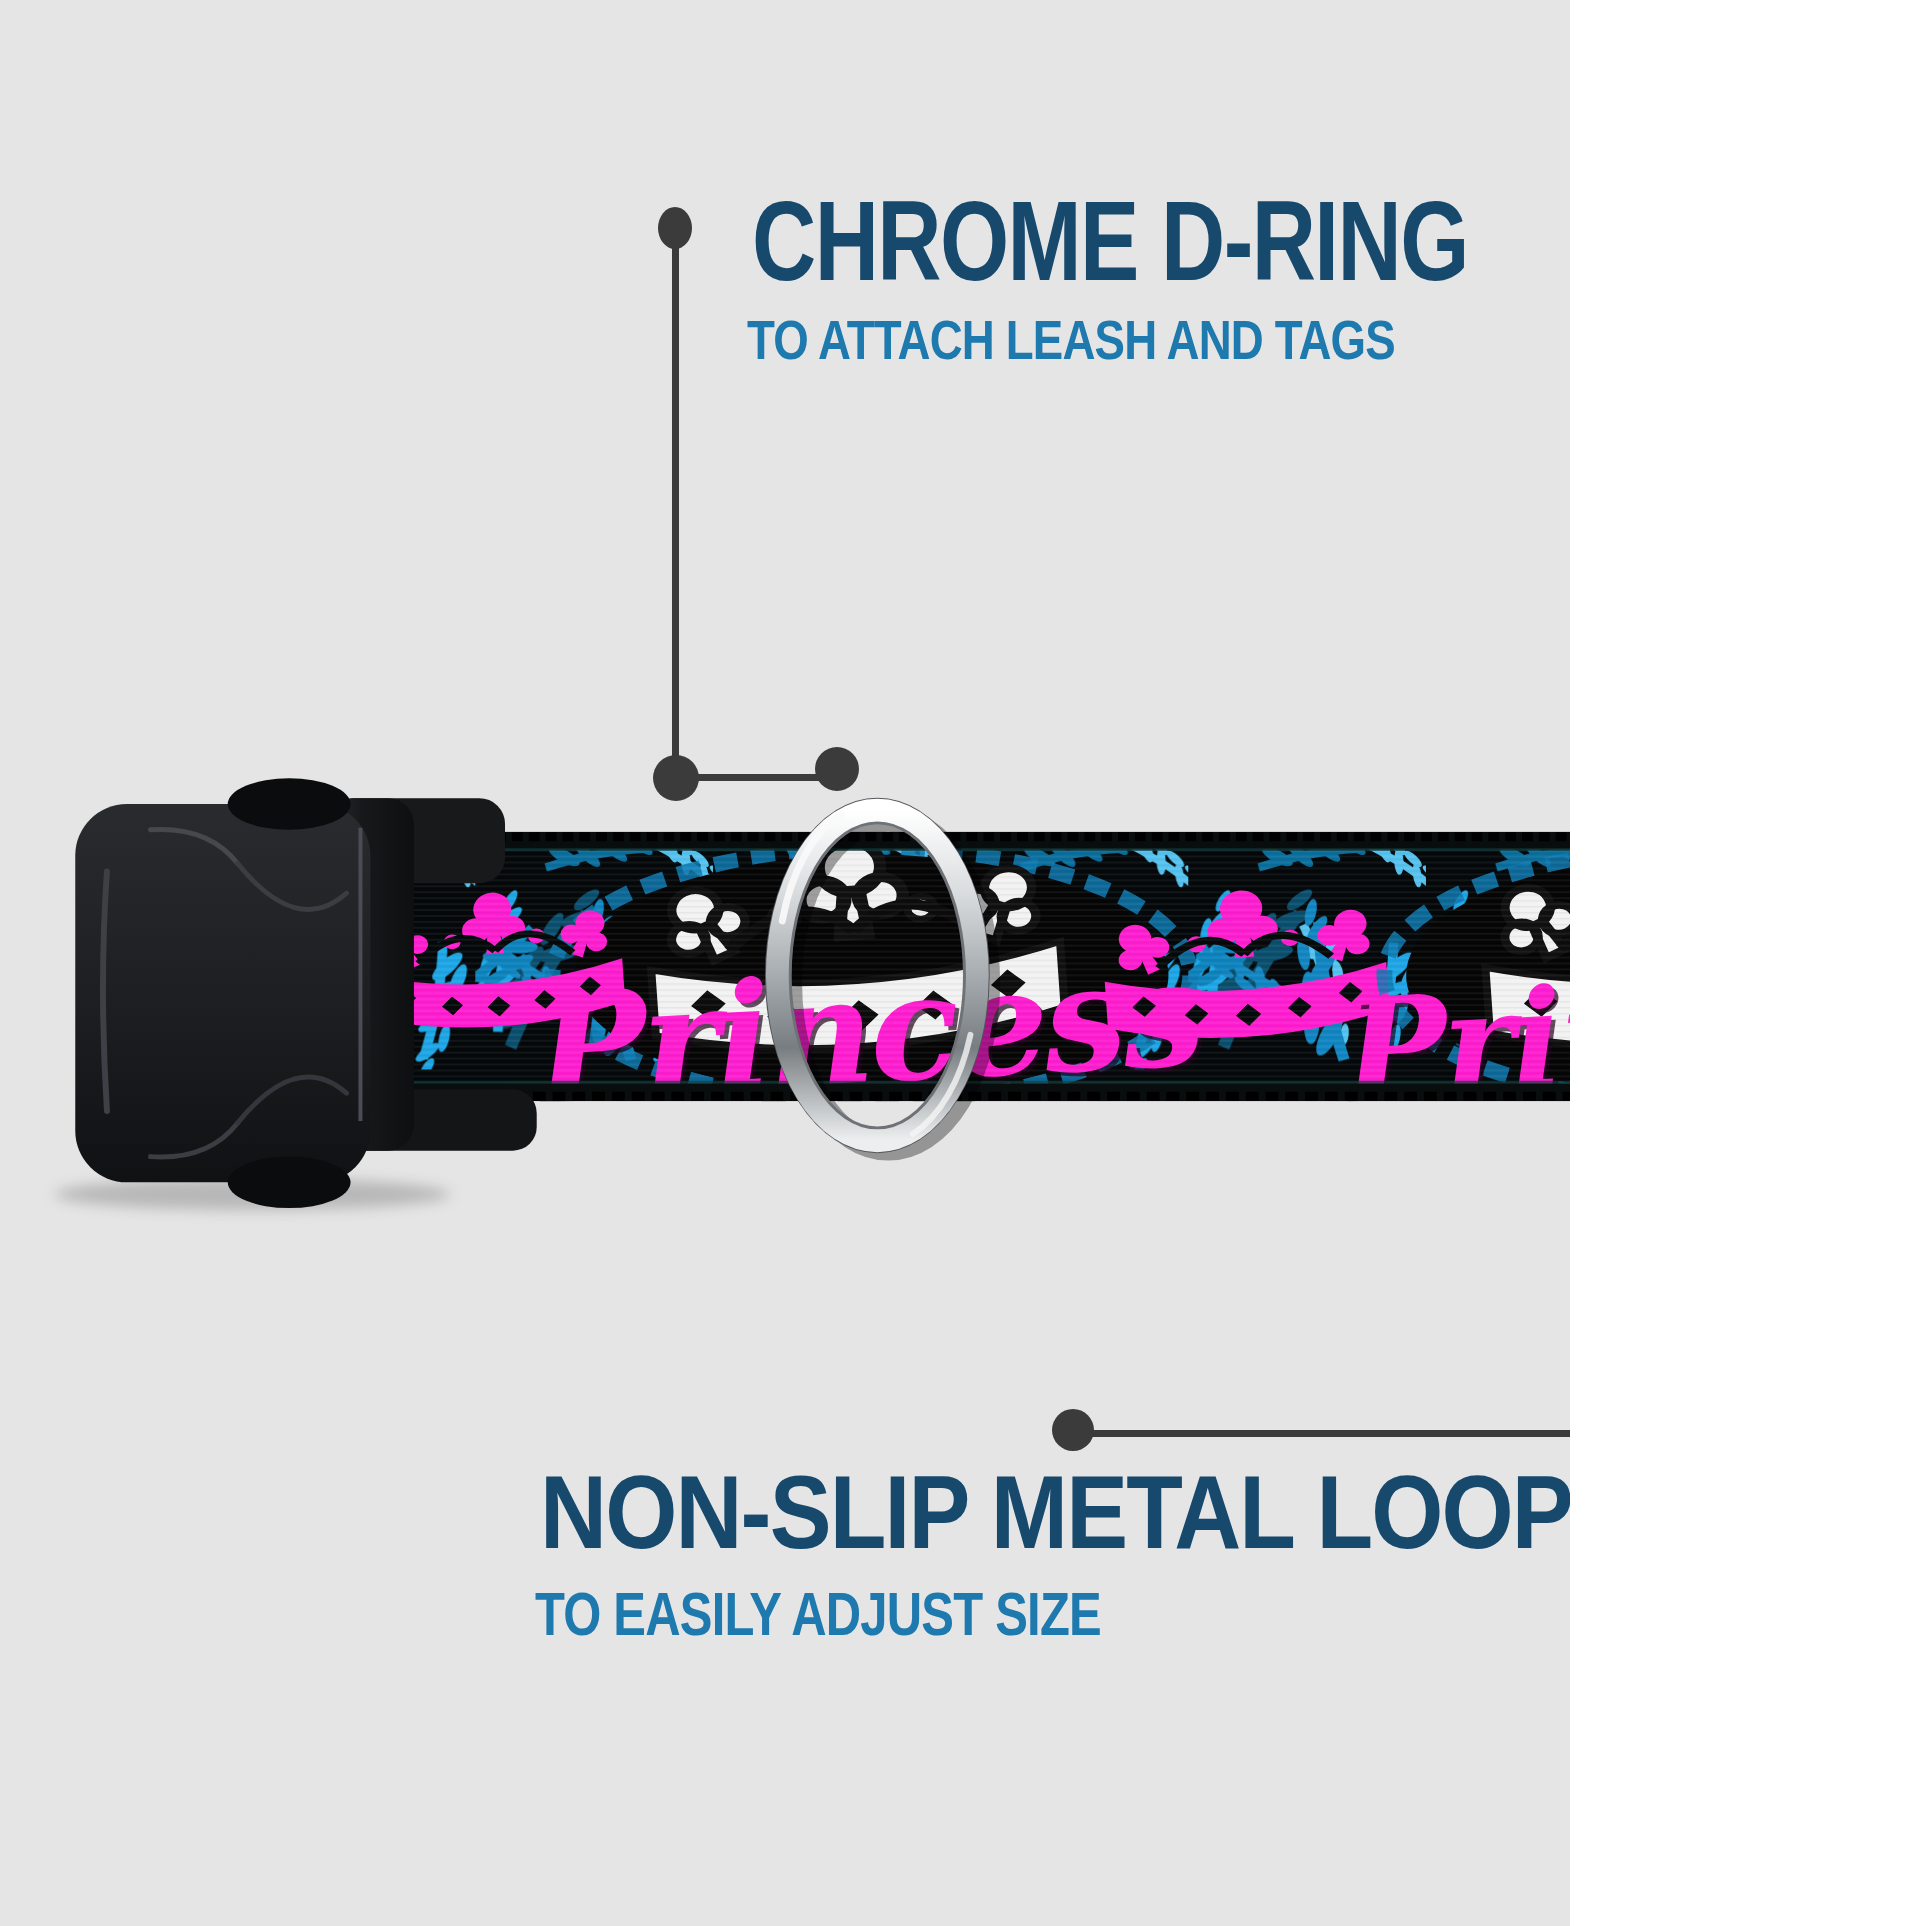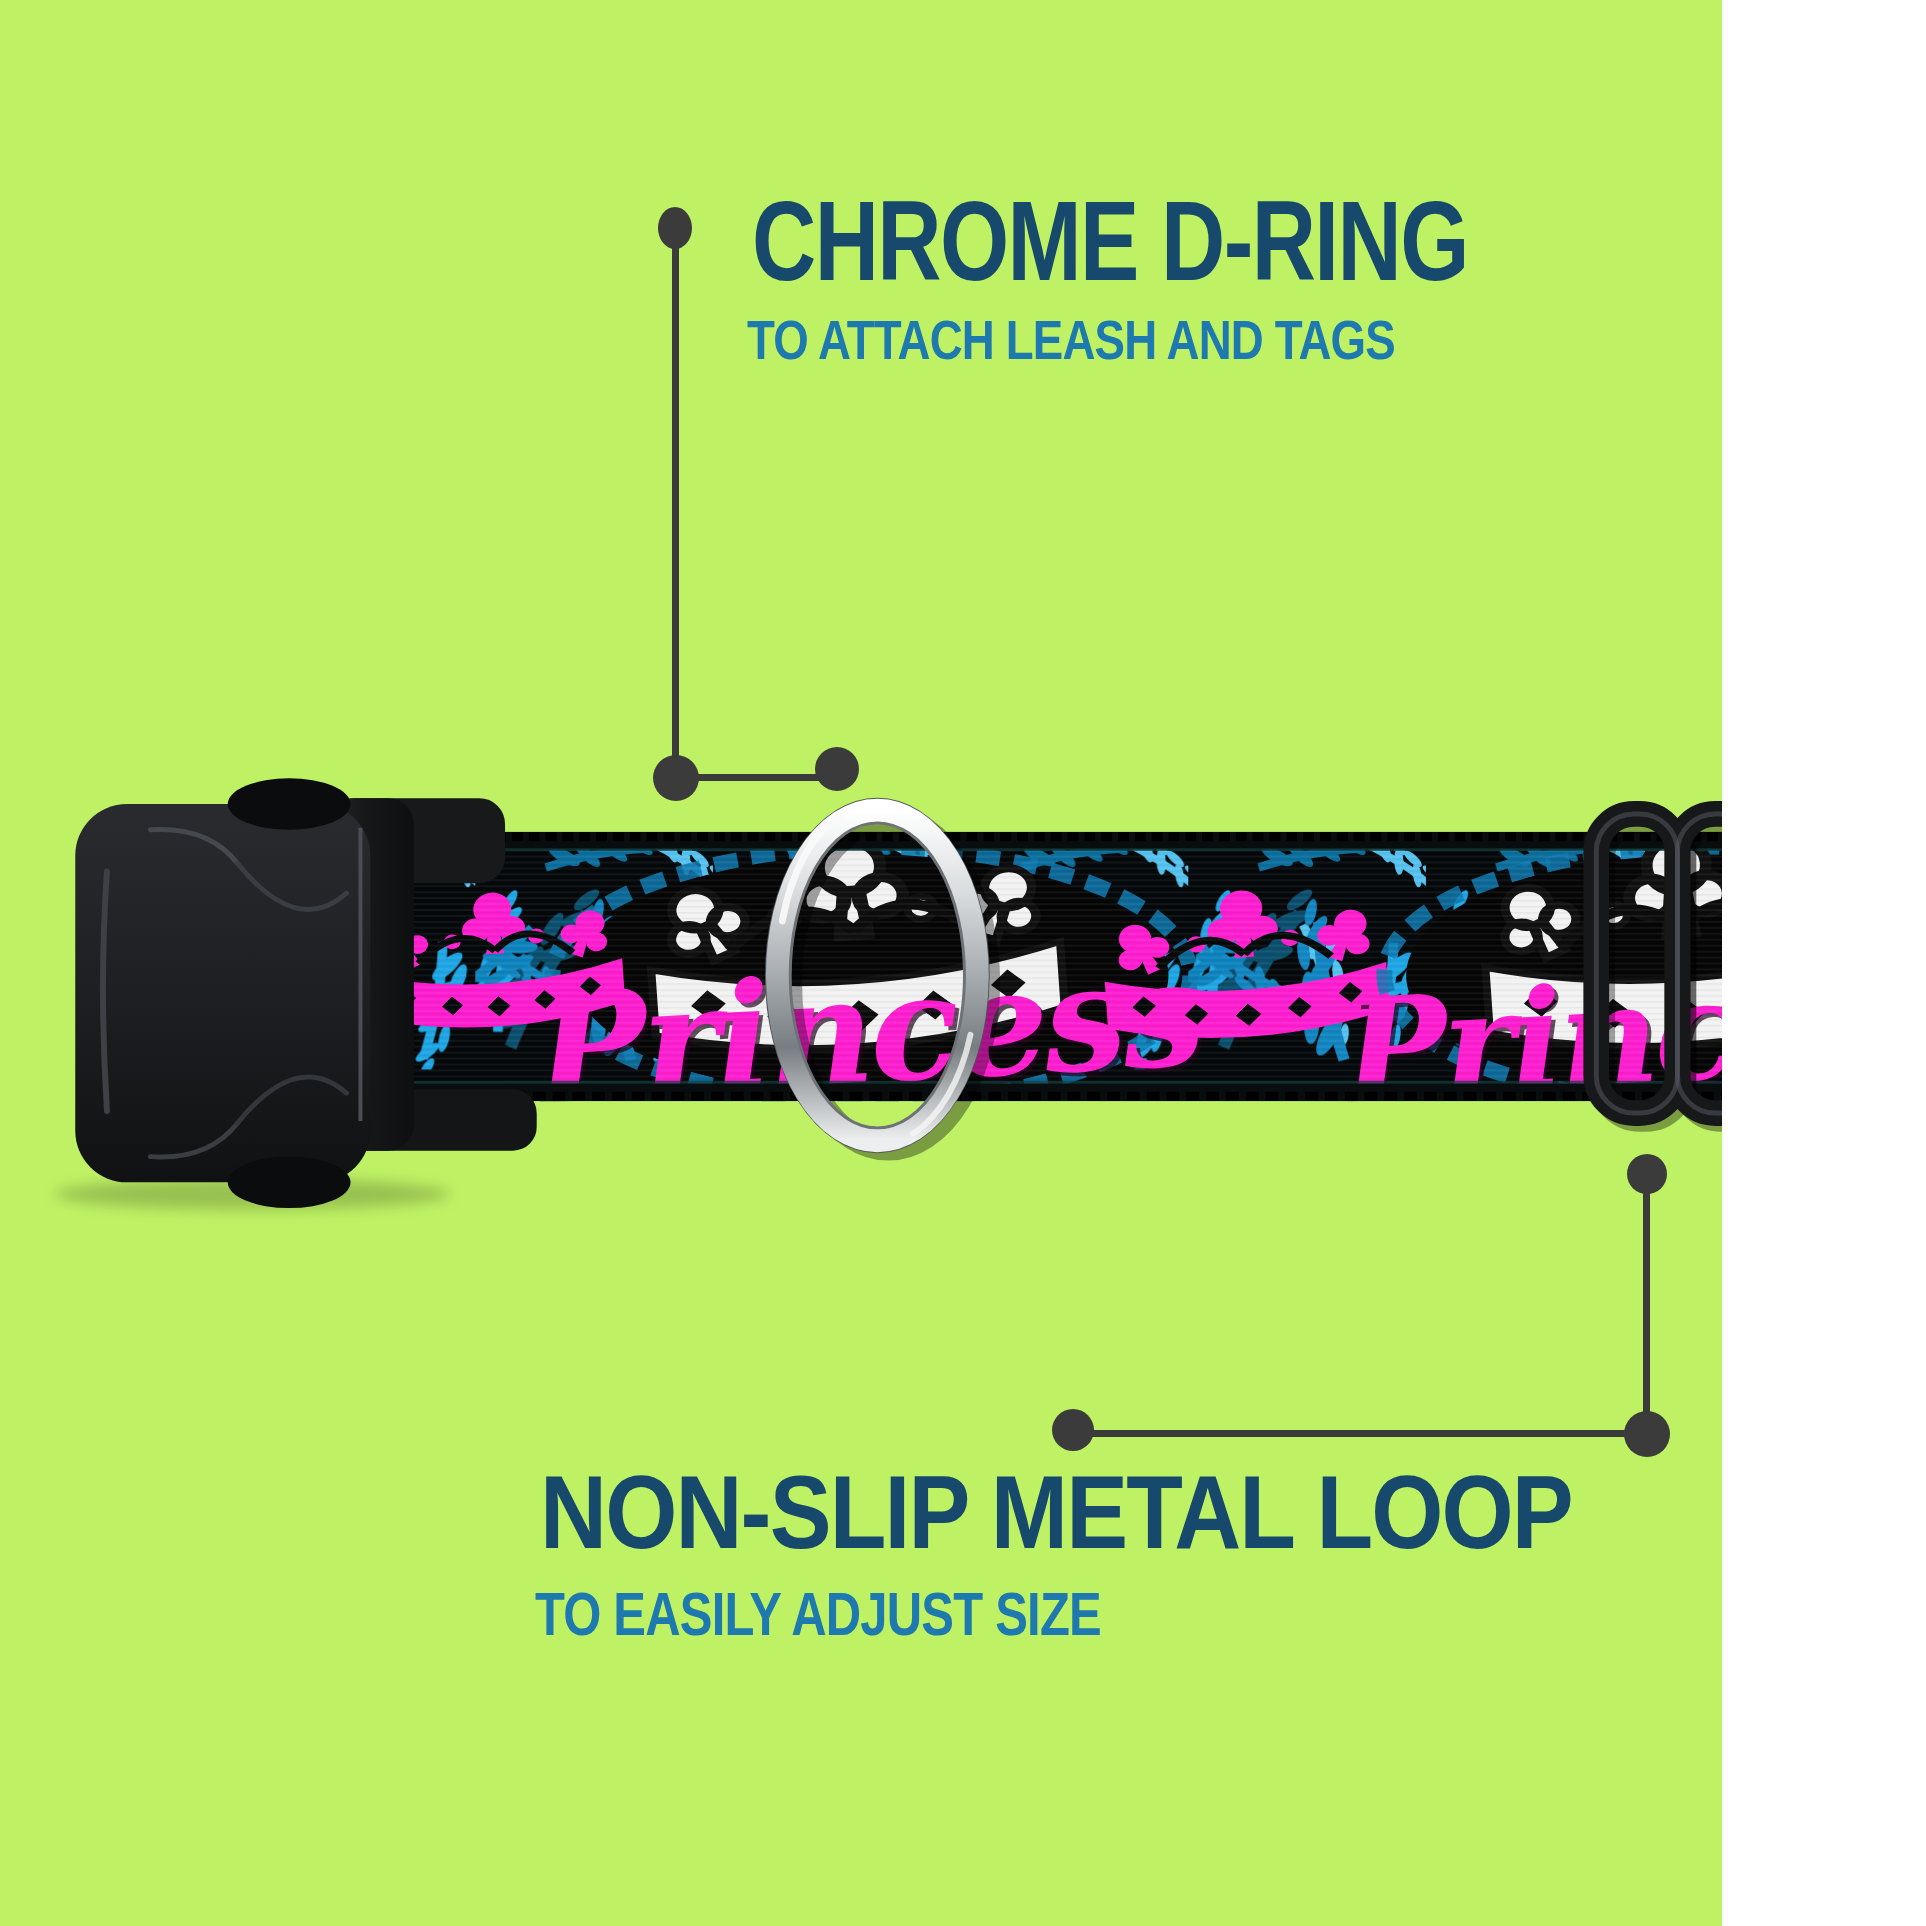--- a/index.html
+++ b/index.html
@@ -1,19 +1,19 @@
 <!DOCTYPE html>
 <html style="--title-navy: #17496d; --subtitle-blue: #1e79ae; --callout-gray: #3b3b3b; --collar-blue: #1ea6e6; --collar-magenta: #ff1ed0; --hardware-black: #1b1c1e; --chrome-silver: #c9cdd0;"><head>
 <meta charset="utf-8">
 <style>
   html,body{margin:0;padding:0;background:#ffffff;}
   #stage{
     position:relative;
-    width:1722px;height:1927px;
-    background:#bef264;
+    width:1570px;height:1927px;
+    background:#e5e5e5;
     overflow:hidden;
     font-family:"Liberation Sans",sans-serif;
   }
   .callout-dot{
     position:absolute;
     background:var(--callout-gray,#3b3b3b);
     border-radius:50%;
   }
   .callout-line{
     position:absolute;

